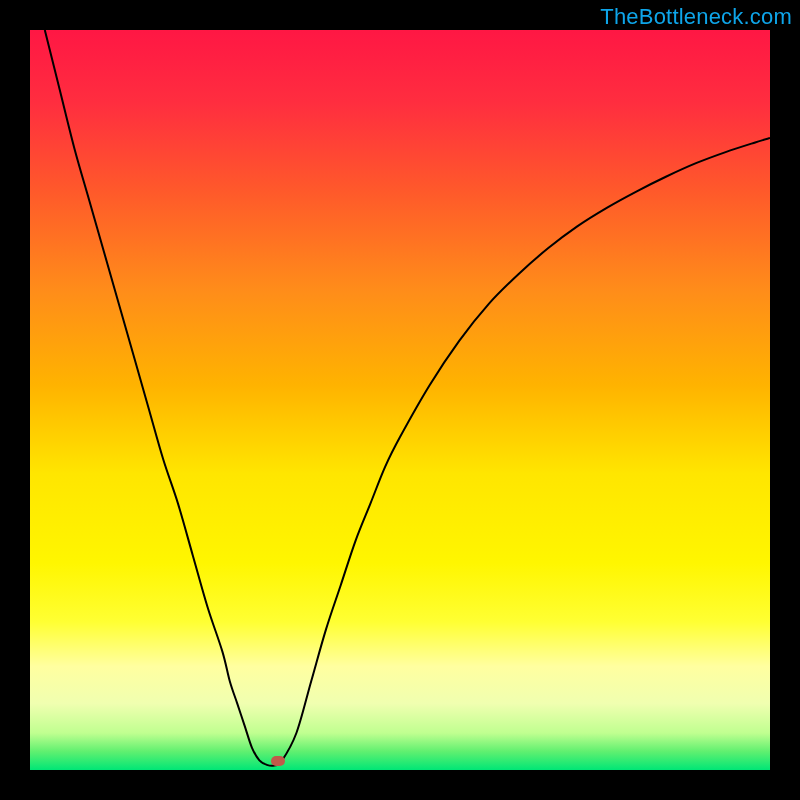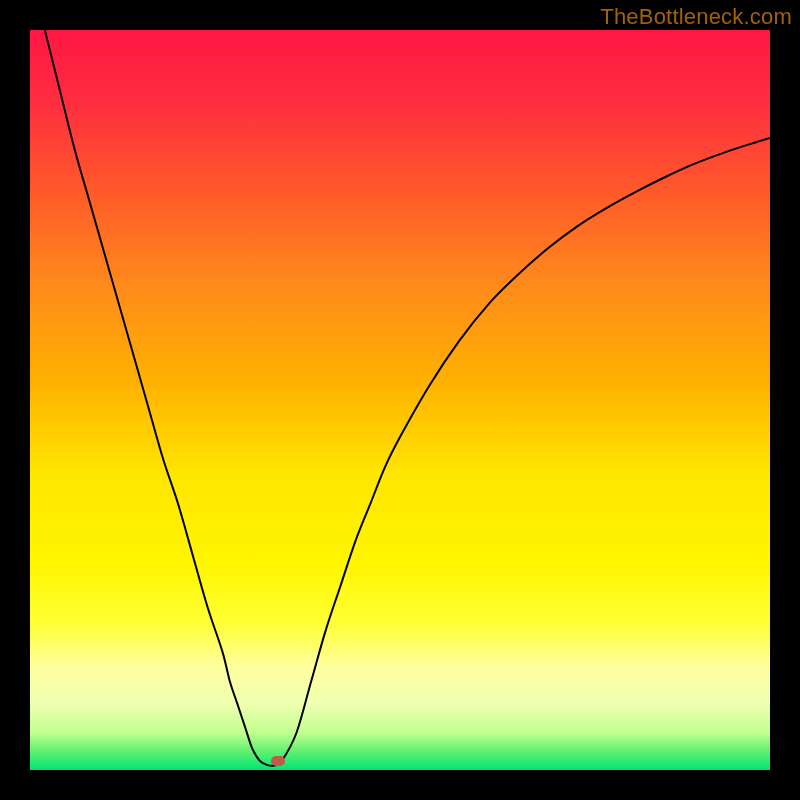--- a/index.html
+++ b/index.html
@@ -13,21 +13,21 @@
   .frame {
     position: relative;
     width: 800px;
     height: 800px;
     background: #000;
   }
   .watermark {
     position: absolute;
     top: 4px;
     right: 8px;
-    color: #a16207;
+    color: #0ea5e9;
     font-size: 22px;
     font-weight: 500;
     letter-spacing: 0.2px;
     z-index: 20;
   }
   .plot {
     position: absolute;
     left: 30px;
     top: 30px;
     width: 740px;

